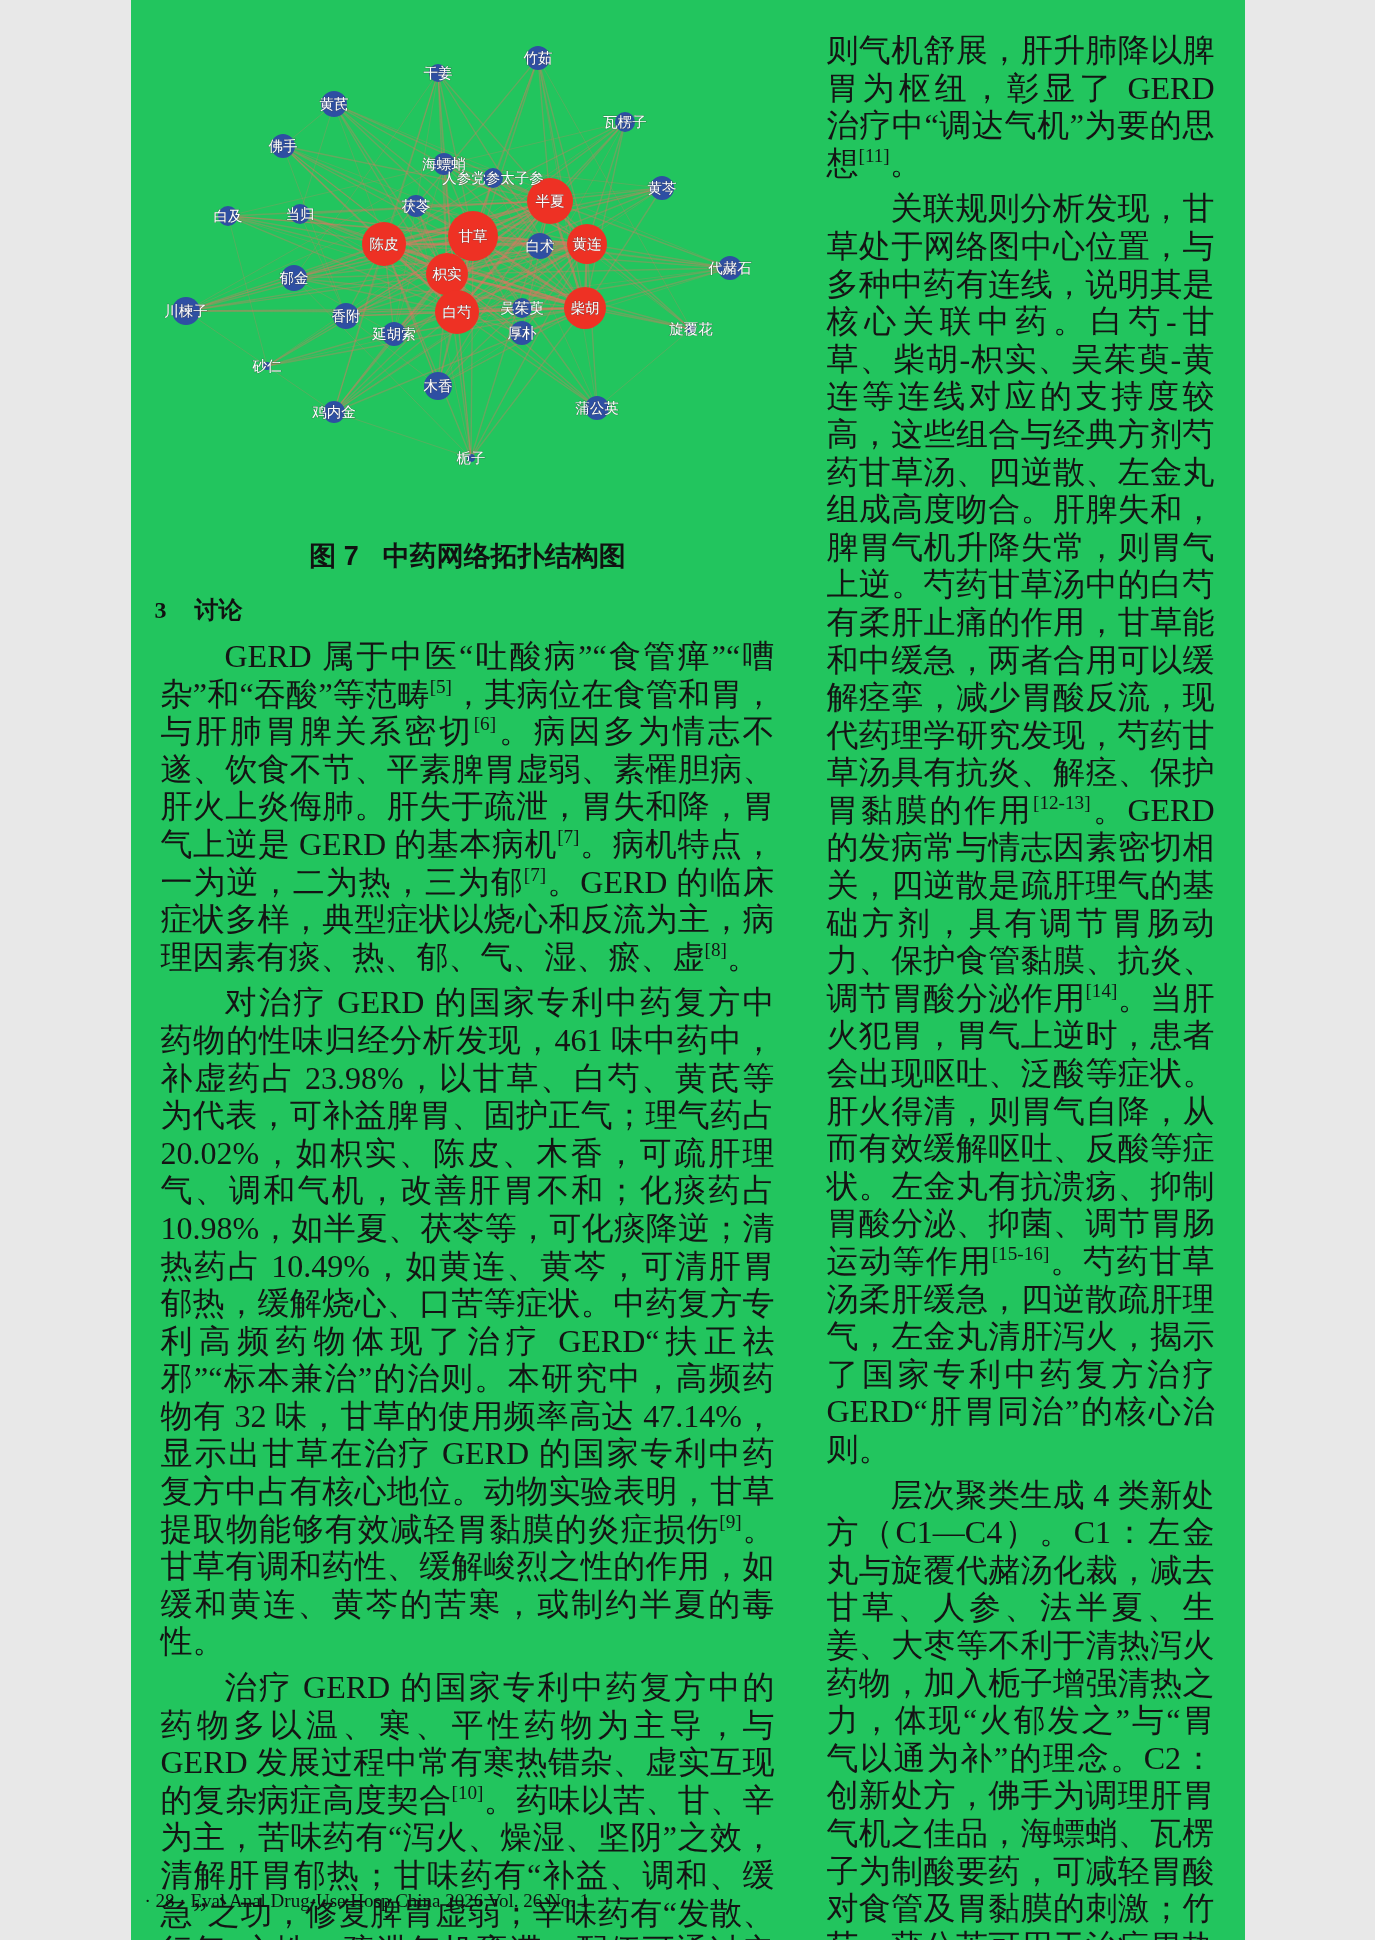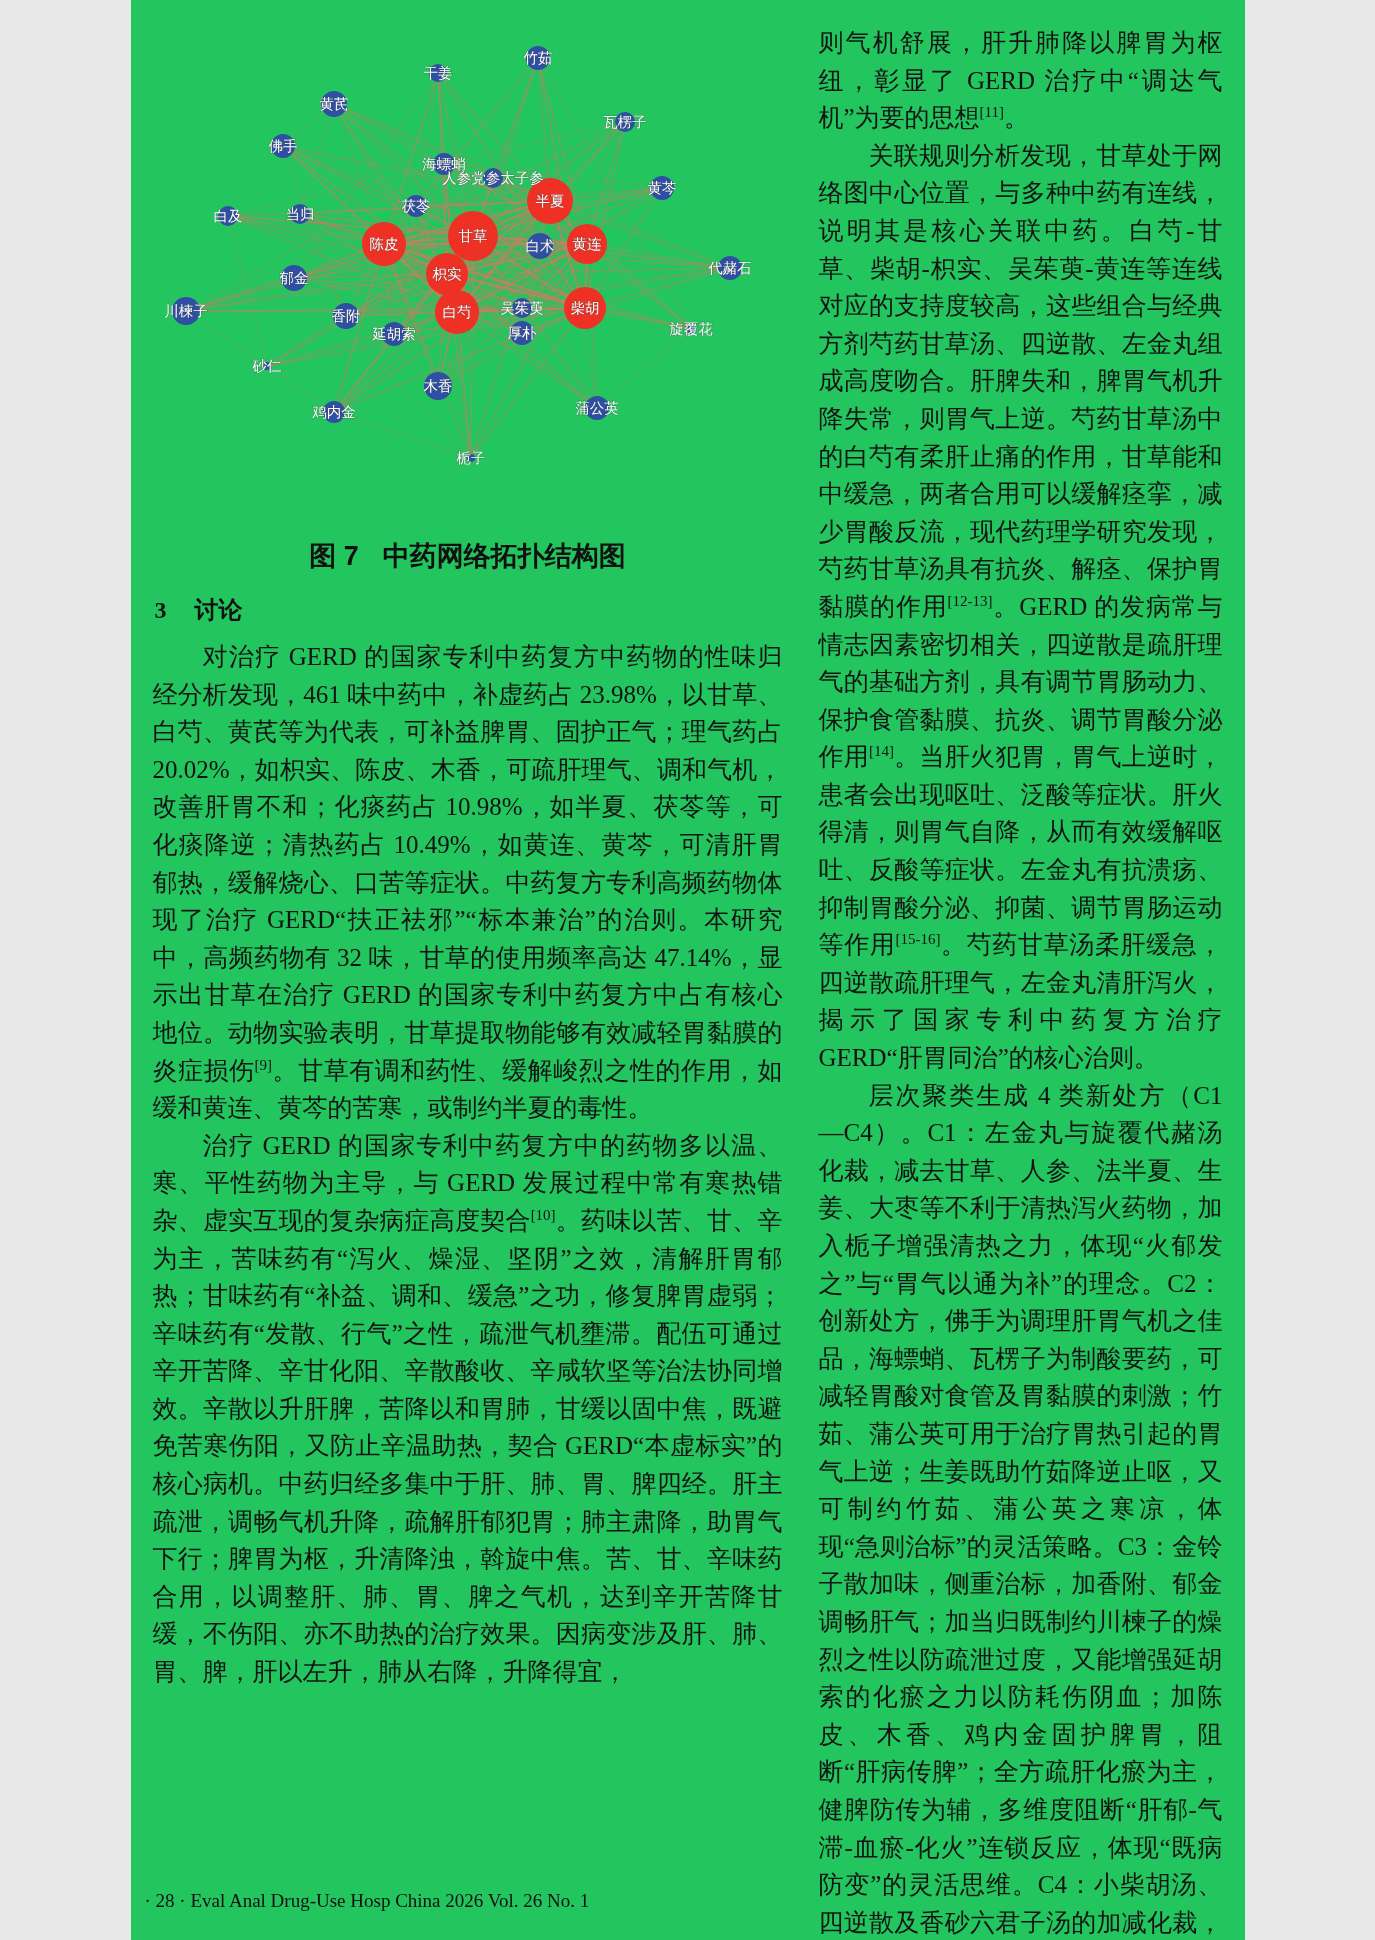--- a/index.html
+++ b/index.html
@@ -16,21 +16,21 @@
     text-align:center;font-family:"Liberation Sans","DejaVu Sans",sans-serif;
     font-weight:bold;font-size:27px;margin:22px 0 10px 0;color:#111;
   }
   .fig-caption .cap-prefix{margin-right:24px;}
   .section-heading{
     font-family:"Liberation Sans","DejaVu Sans",sans-serif;font-weight:bold;
     font-size:24px;margin:20px 0 12px 2px;color:#111;
   }
   .section-heading .num{margin-right:28px;font-family:"Liberation Serif",serif;}
   .para{
-    font-size:25px;line-height:37.6px;text-align:justify;margin:0;
+    font-size:32px;line-height:37.6px;text-align:justify;margin:8px;
     text-indent:2em;letter-spacing:0;
   }
   .para.noindent{text-indent:0;}
   sup{font-size:0.6em;line-height:0;}
   .footer{
     position:absolute;left:0;right:0;bottom:28px;display:flex;
     justify-content:space-between;align-items:baseline;padding:0 14px;
     font-size:19px;color:#111;
   }
   .footer .f-left{font-family:"Liberation Serif","DejaVu Serif",serif;}
@@ -347,20 +347,21 @@
             </g>
           </svg>
       </div>
       <div class="fig-caption">
         <span class="cap-prefix">图 7</span><span>中药网络拓扑结构图</span>
       </div>
       <div class="section-heading">
         <span class="num">3</span><span>讨论</span>
       </div>
       <div>
+          <p class="para">GERD 属于中医“吐酸病”“食管瘅”“嘈杂”和“吞酸”等范畴<sup>[5]</sup>，其病位在食管和胃，与肝肺胃脾关系密切<sup>[6]</sup>。病因多为情志不遂、饮食不节、平素脾胃虚弱、素罹胆病、肝火上炎侮肺。肝失于疏泄，胃失和降，胃气上逆是 GERD 的基本病机<sup>[7]</sup>。病机特点，一为逆，二为热，三为郁<sup>[7]</sup>。GERD 的临床症状多样，典型症状以烧心和反流为主，病理因素有痰、热、郁、气、湿、瘀、虚<sup>[8]</sup>。</p>
           <p class="para">对治疗 GERD 的国家专利中药复方中药物的性味归经分析发现，461 味中药中，补虚药占 23.98%，以甘草、白芍、黄芪等为代表，可补益脾胃、固护正气；理气药占 20.02%，如枳实、陈皮、木香，可疏肝理气、调和气机，改善肝胃不和；化痰药占 10.98%，如半夏、茯苓等，可化痰降逆；清热药占 10.49%，如黄连、黄芩，可清肝胃郁热，缓解烧心、口苦等症状。中药复方专利高频药物体现了治疗 GERD“扶正祛邪”“标本兼治”的治则。本研究中，高频药物有 32 味，甘草的使用频率高达 47.14%，显示出甘草在治疗 GERD 的国家专利中药复方中占有核心地位。动物实验表明，甘草提取物能够有效减轻胃黏膜的炎症损伤<sup>[9]</sup>。甘草有调和药性、缓解峻烈之性的作用，如缓和黄连、黄芩的苦寒，或制约半夏的毒性。</p>
           <p class="para">治疗 GERD 的国家专利中药复方中的药物多以温、寒、平性药物为主导，与 GERD 发展过程中常有寒热错杂、虚实互现的复杂病症高度契合<sup>[10]</sup>。药味以苦、甘、辛为主，苦味药有“泻火、燥湿、坚阴”之效，清解肝胃郁热；甘味药有“补益、调和、缓急”之功，修复脾胃虚弱；辛味药有“发散、行气”之性，疏泄气机壅滞。配伍可通过辛开苦降、辛甘化阳、辛散酸收、辛咸软坚等治法协同增效。辛散以升肝脾，苦降以和胃肺，甘缓以固中焦，既避免苦寒伤阳，又防止辛温助热，契合 GERD“本虚标实”的核心病机。中药归经多集中于肝、肺、胃、脾四经。肝主疏泄，调畅气机升降，疏解肝郁犯胃；肺主肃降，助胃气下行；脾胃为枢，升清降浊，斡旋中焦。苦、甘、辛味药合用，以调整肝、肺、胃、脾之气机，达到辛开苦降甘缓，不伤阳、亦不助热的治疗效果。因病变涉及肝、肺、胃、脾，肝以左升，肺从右降，升降得宜，</p>
         </div>
     </div>
 
     <div class="col">
       <div style="height:8px"></div>
       <div>
           <p class="para noindent">则气机舒展，肝升肺降以脾胃为枢纽，彰显了 GERD 治疗中“调达气机”为要的思想<sup>[11]</sup>。</p>
           <p class="para">关联规则分析发现，甘草处于网络图中心位置，与多种中药有连线，说明其是核心关联中药。白芍-甘草、柴胡-枳实、吴茱萸-黄连等连线对应的支持度较高，这些组合与经典方剂芍药甘草汤、四逆散、左金丸组成高度吻合。肝脾失和，脾胃气机升降失常，则胃气上逆。芍药甘草汤中的白芍有柔肝止痛的作用，甘草能和中缓急，两者合用可以缓解痉挛，减少胃酸反流，现代药理学研究发现，芍药甘草汤具有抗炎、解痉、保护胃黏膜的作用<sup>[12-13]</sup>。GERD 的发病常与情志因素密切相关，四逆散是疏肝理气的基础方剂，具有调节胃肠动力、保护食管黏膜、抗炎、调节胃酸分泌作用<sup>[14]</sup>。当肝火犯胃，胃气上逆时，患者会出现呕吐、泛酸等症状。肝火得清，则胃气自降，从而有效缓解呕吐、反酸等症状。左金丸有抗溃疡、抑制胃酸分泌、抑菌、调节胃肠运动等作用<sup>[15-16]</sup>。芍药甘草汤柔肝缓急，四逆散疏肝理气，左金丸清肝泻火，揭示了国家专利中药复方治疗 GERD“肝胃同治”的核心治则。</p>

